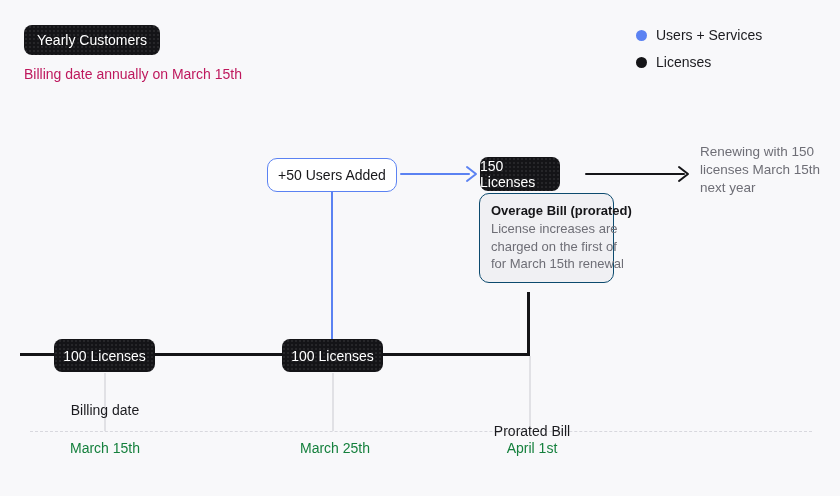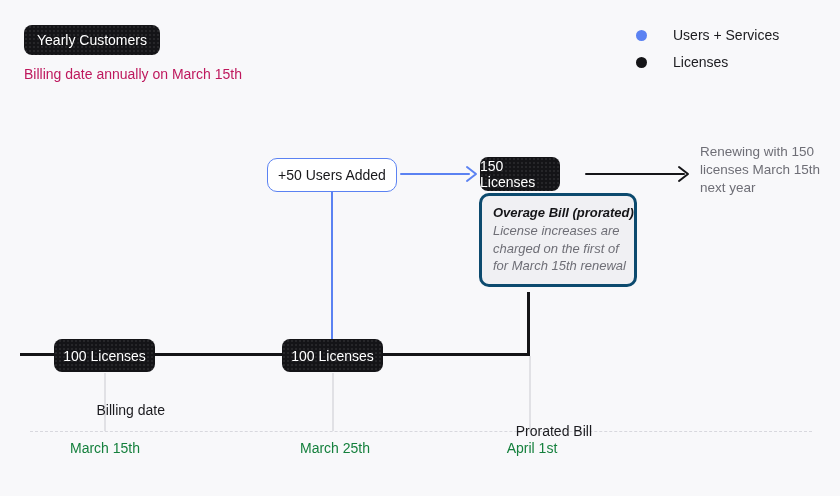--- a/index.html
+++ b/index.html
@@ -11,21 +11,21 @@
   
   .title-badge{
     position:absolute;left:24px;top:25px;height:30px;padding:0 13px;
     background-color:#141417;color:#ffffff;border-radius:8px;
     display:flex;align-items:center;font-size:14px;font-weight:500;
     background-image:radial-gradient(circle, rgba(255,255,255,0.12) 0.6px, transparent 0.9px);
     background-size:4px 4px;
   }
   .subtitle{position:absolute;left:24px;top:66px;font-size:14px;color:#be185d;}
   .legend{position:absolute;left:636px;top:27px;}
-  .legend-row{display:flex;align-items:center;gap:26px;font-size:14px;color:#1b1b1f;height:16px;margin-bottom:11px;}
+  .legend-row{display:flex;align-items:center;gap:9px;font-size:14px;color:#1b1b1f;height:16px;margin-bottom:11px;}
   .dot{width:11px;height:11px;border-radius:50%;flex:0 0 auto;}
   .dot-blue{background:#5b82f2;}
   .dot-black{background:#151518;}
   
   .vline,.hline,.tick{position:absolute;z-index:1;}
   .hline-timeline{left:20px;top:353px;width:510px;height:3px;background:#141417;}
   .vline-step{left:527px;top:292px;width:3px;height:64px;background:#141417;}
   .vline-blue{left:331px;top:190px;width:2px;height:150px;background:#5b82f2;}
   .tick{width:2px;background:#e1e1e5;}
   .tick-1{left:104px;top:373px;height:58px;}
@@ -44,29 +44,29 @@
   .badge-100b{left:282px;top:339px;width:101px;height:33px;}
   .plus-box{
     position:absolute;left:267px;top:158px;width:130px;height:34px;z-index:2;
     background:#ffffff;border:1.5px solid #5b82f2;border-radius:10px;box-sizing:border-box;
     display:flex;align-items:center;justify-content:center;font-size:14px;color:#17171a;
   }
   .arrow{position:absolute;z-index:2;}
   .arrow-blue{left:399px;top:164px;}
   .arrow-black{left:584px;top:164px;}
   .overage-box{
-    position:absolute;left:479px;top:193px;width:158px;z-index:2;box-sizing:border-box;
-    background:#f0f0f3;border:3px solid #0c4a6e;border-radius:10px;padding:7px 11px 9px 11px;font-style:italic;
+    position:absolute;left:479px;top:193px;width:135px;z-index:2;box-sizing:border-box;
+    background:#f0f0f3;border:1px solid #0c4a6e;border-radius:10px;padding:7px 11px 9px 11px;
   }
   .overage-title{font-size:13px;font-weight:700;color:#151518;line-height:19px;white-space:nowrap;}
   .overage-line{display:block;font-size:13px;color:#6e6e76;line-height:17.5px;white-space:nowrap;}
   .renewal-note{position:absolute;left:700px;top:143px;width:132px;z-index:2;}
   .renewal-line{display:block;font-size:13.5px;color:#6e6e76;line-height:18px;white-space:nowrap;}
   
-  .axis-label{position:absolute;width:120px;text-align:right;font-size:14px;color:#1b1b1f;z-index:2;}
+  .axis-label{position:absolute;width:120px;text-align:center;font-size:14px;color:#1b1b1f;z-index:2;}
   .axis-date{position:absolute;width:120px;text-align:center;font-size:14px;color:#15803d;z-index:2;}
   .lbl-billing{left:45px;top:402px;}
   .lbl-prorated{left:472px;top:423px;}
   .date-1{left:45px;top:440px;}
   .date-2{left:275px;top:440px;}
   .date-3{left:472px;top:440px;}
 </style>
 </head>
 <body>
 

